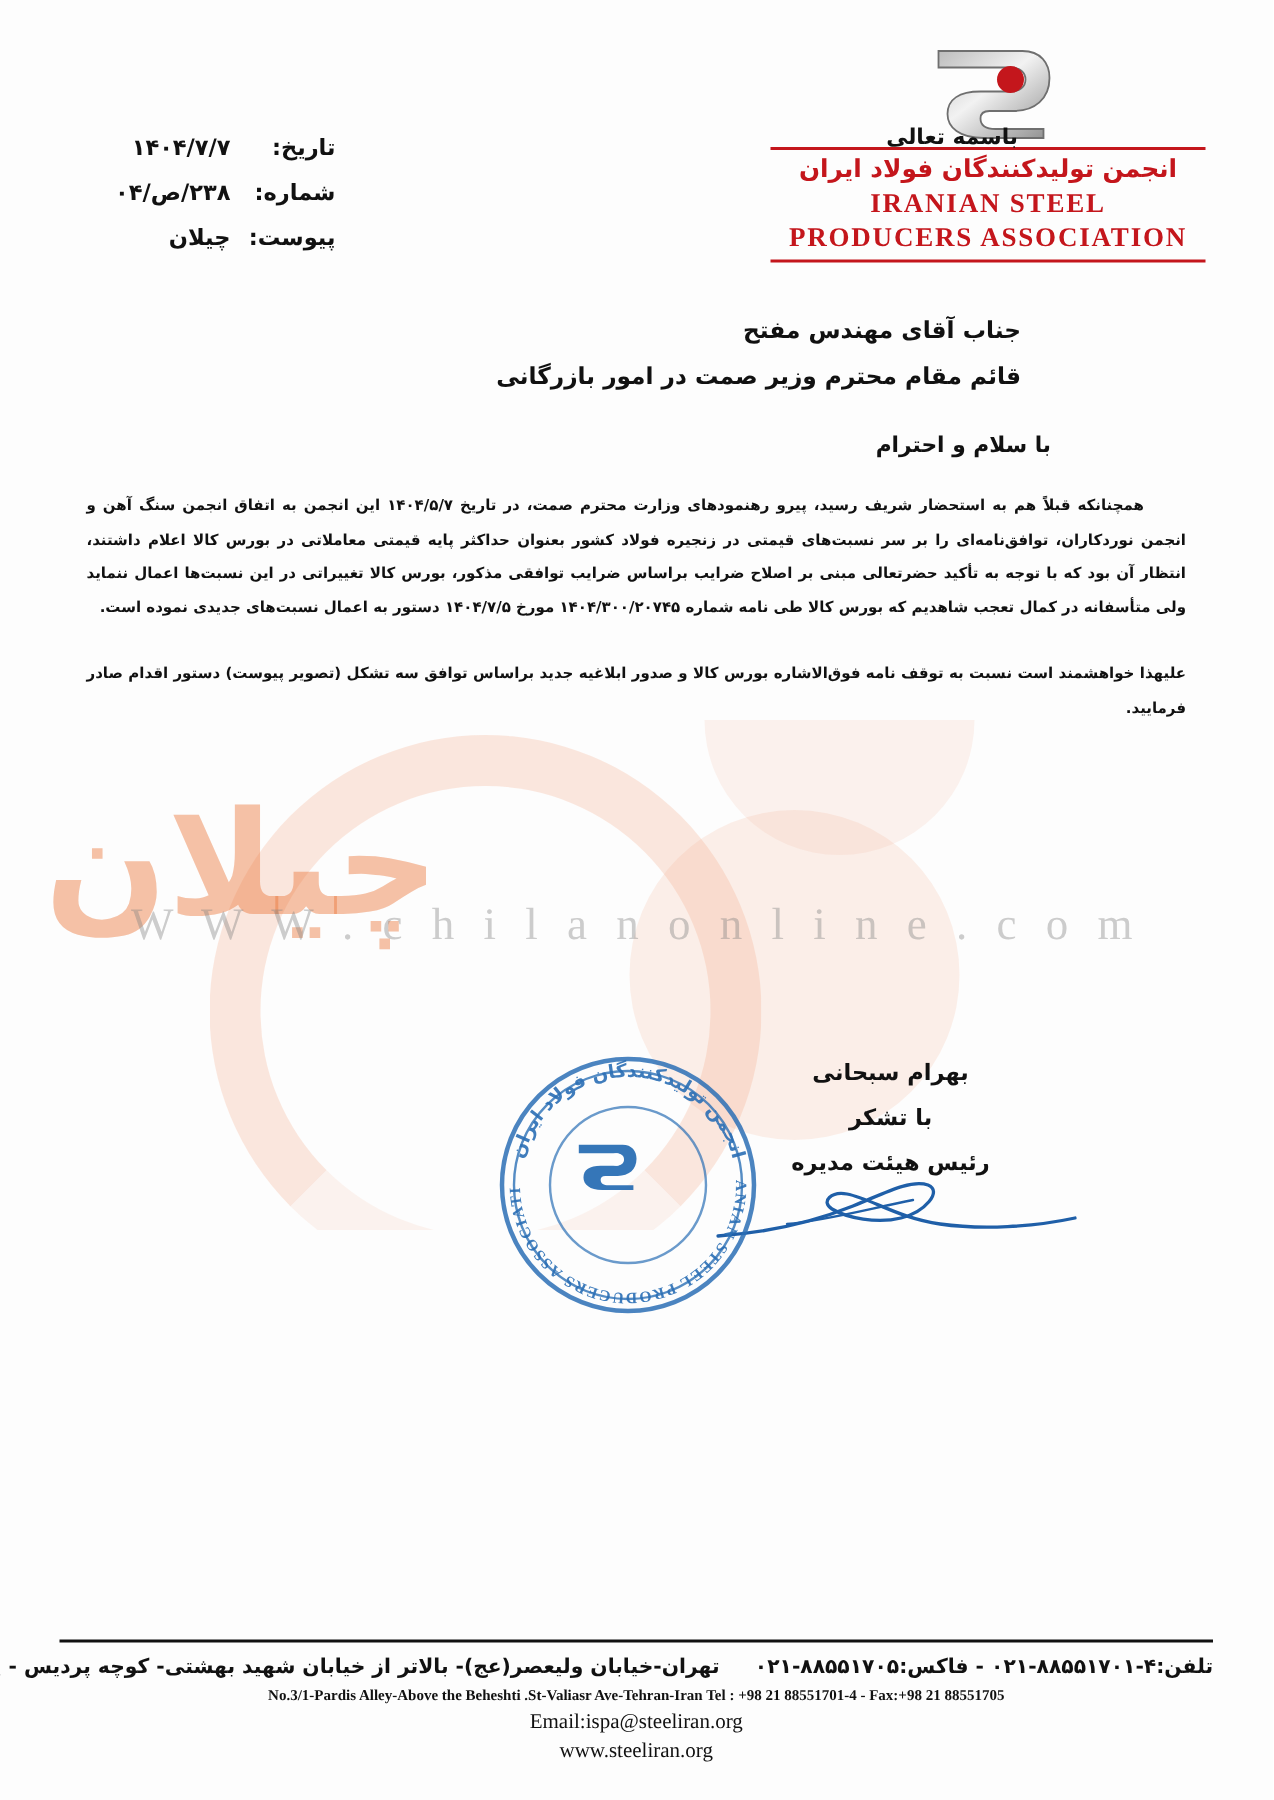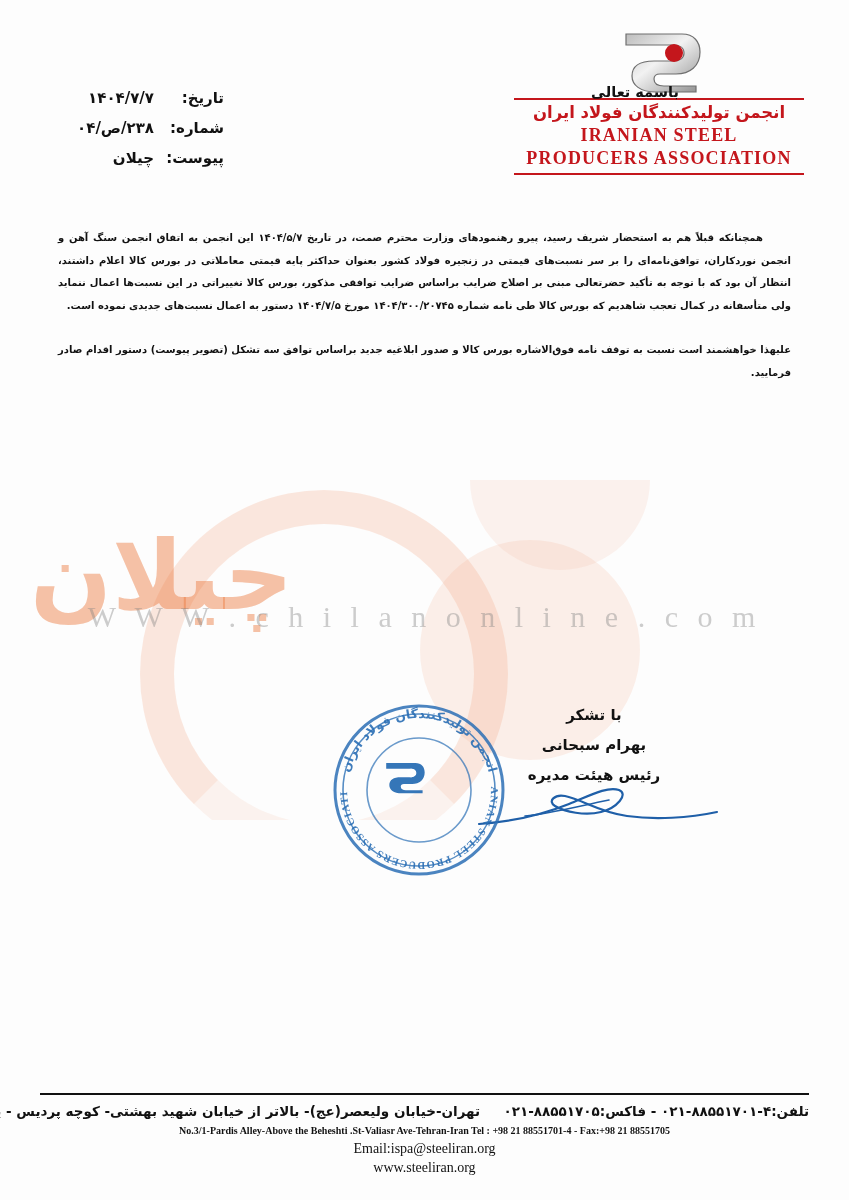--- a/index.html
+++ b/index.html
@@ -315,27 +315,32 @@
         <span class="meta-value">۲۳۸/ص/۰۴</span>
       </div>
       <div class="meta-row">
         <span class="meta-label">پیوست:</span>
         <span class="meta-value">چیلان</span>
       </div>
     </div>
   </div>
 
   <div class="content">
+    <div class="addressee">
+      <div>جناب آقای مهندس مفتح</div>
+      <div>قائم مقام محترم وزیر صمت در امور بازرگانی</div>
+    </div>
+    <div class="salutation">با سلام و احترام</div>
     <p class="para indent">همچنانکه قبلاً هم به استحضار شریف رسید، پیرو رهنمودهای وزارت محترم صمت، در تاریخ ۱۴۰۴/۵/۷ این انجمن به اتفاق انجمن سنگ آهن و انجمن نوردکاران، توافق‌نامه‌ای را بر سر نسبت‌های قیمتی در زنجیره فولاد کشور بعنوان حداکثر پایه قیمتی معاملاتی در بورس کالا اعلام داشتند، انتظار آن بود که با توجه به تأکید حضرتعالی مبنی بر اصلاح ضرایب براساس ضرایب توافقی مذکور، بورس کالا تغییراتی در این نسبت‌ها اعمال ننماید ولی متأسفانه در کمال تعجب شاهدیم که بورس کالا طی نامه شماره ۱۴۰۴/۳۰۰/۲۰۷۴۵ مورخ ۱۴۰۴/۷/۵ دستور به اعمال نسبت‌های جدیدی نموده است.</p>
     <p class="para">علیهذا خواهشمند است نسبت به توقف نامه فوق‌الاشاره بورس کالا و صدور ابلاغیه جدید براساس توافق سه تشکل (تصویر پیوست) دستور اقدام صادر فرمایید.</p>
   </div>
 
   <div class="signature">
+    <div>بهرام سبحانی</div>
     <div>با تشکر</div>
-    <div>بهرام سبحانی</div>
     <div>رئیس هیئت مدیره</div>
   </div>
 
   <div class="sig-scribble">
     <svg width="260" height="70" viewBox="0 0 260 70" xmlns="http://www.w3.org/2000/svg">
       <path d="M10 52 C40 50 70 44 100 32 C120 24 138 14 150 18 C160 22 148 36 132 40 C116 44 96 40 86 34 C78 29 86 22 96 24 C112 27 130 40 158 44 C186 48 220 46 248 40" fill="none" stroke="#1f5fa8" stroke-width="2.2" stroke-linecap="round"></path>
       <path d="M56 44 C80 42 110 34 140 28" fill="none" stroke="#1f5fa8" stroke-width="1.6" stroke-linecap="round"></path>
     </svg>
   </div>
 

